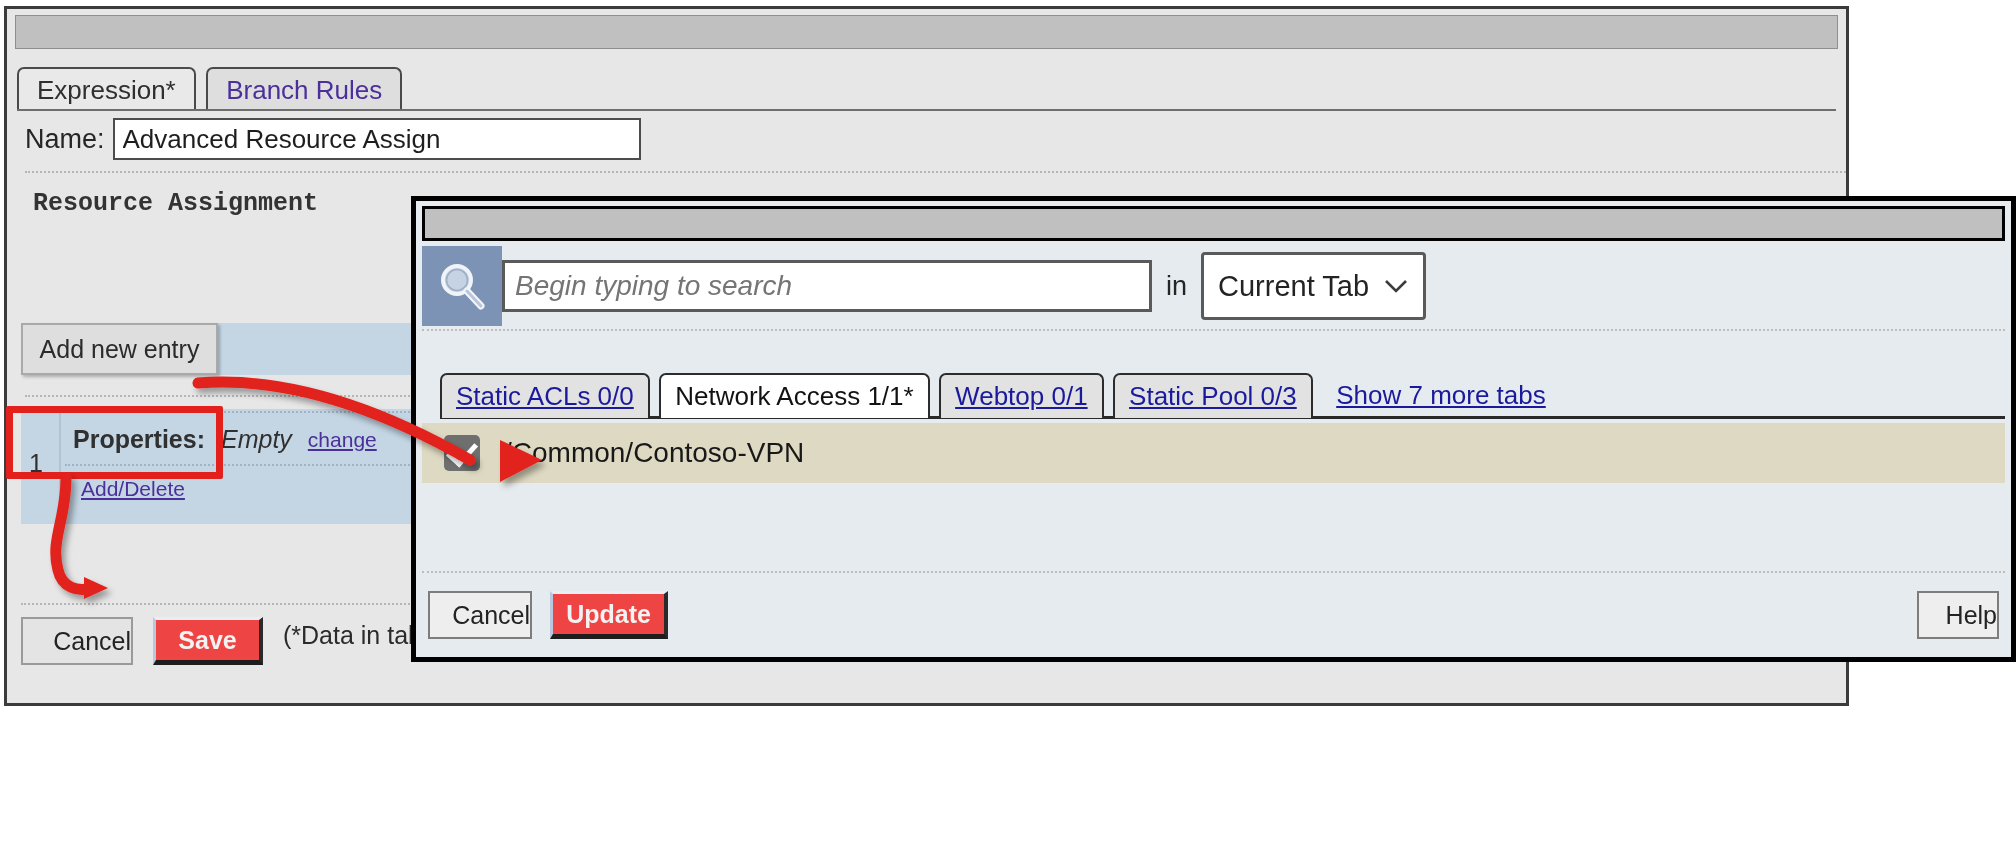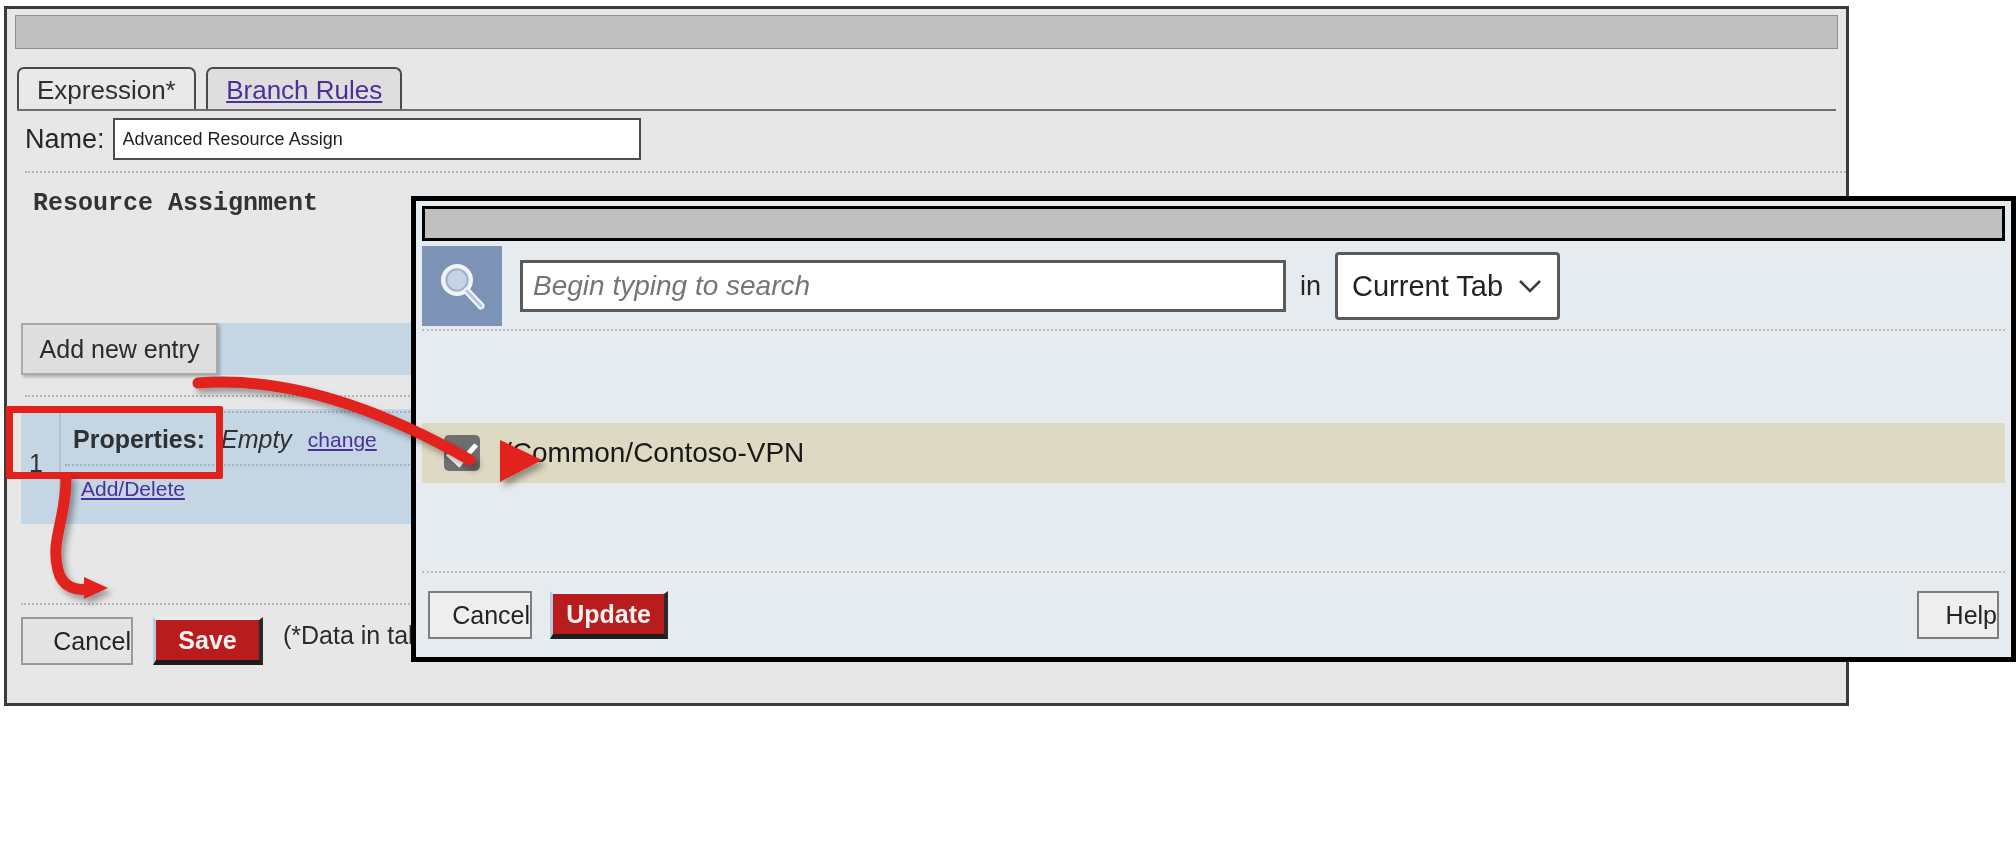--- a/index.html
+++ b/index.html
@@ -68,42 +68,41 @@
     color: #2f2f2f;
     vertical-align: bottom;
     margin-right: 6px;
   }
   .ltab.active {
     background: #e9e9e9;
     z-index: 3;
   }
   .ltab.linked span {
     color: #4b2f9b;
-    text-decoration: underline;
     text-align: center;
   }
 
   .left-body { position: absolute; left: 0; right: 0; top: 100px; bottom: 0; }
 
   .name-row {
     position: absolute;
     left: 18px;
     top: 8px;
     height: 44px;
     display: flex;
     align-items: center;
   }
   .name-label { font-size: 27px; color: #262626; margin-right: 8px; }
   .name-input {
     width: 528px;
     height: 42px;
     box-sizing: border-box;
     border: 2px solid #4c4c4c;
     background: #ffffff;
-    font-size: 18px;
+    font-size: 26px;
     color: #1e1e1e;
     padding: 0 8px;
     line-height: 38px;
     font-family: "Liberation Sans", sans-serif;
   }
 
   .dotted-sep {
     position: absolute;
     left: 18px;
     right: 0px;
@@ -166,21 +165,21 @@
   .btn-flat {
     box-sizing: border-box;
     background: #e4e4e4;
     border: 2px solid #9a9a9a;
     font-size: 25px;
     color: #232323;
     text-align: right;
   }
   .btn-blue {
     box-sizing: border-box;
-    background: #b91c1c;
+    background: #ef4444;
     border-top: 3px solid #e9eef6;
     border-left: 3px solid #b9c8de;
     border-right: 4px solid #2a2a2a;
     border-bottom: 5px solid #1d1d1d;
     font-size: 25px;
     font-weight: bold;
     color: #f2f2f2;
     text-align: center;
   }
   .note-text {
@@ -225,22 +224,22 @@
   .search-icon-box {
     width: 80px;
     height: 80px;
     background: #7d93b5;
     display: flex;
     align-items: center;
     justify-content: center;
     flex: none;
   }
   .search-input {
-    margin-left: 18px;
-    width: 766px;
+    margin-left: 0;
+    width: 650px;
     height: 52px;
     box-sizing: border-box;
     background: #ffffff;
     border: 3px solid #5a5a5a;
     font-size: 28px;
     font-style: italic;
     color: #1c1c1c;
     padding: 0 10px;
     line-height: 46px;
     font-family: "Liberation Sans", sans-serif;
@@ -449,20 +448,36 @@
       <div class="select-box">
         <span>Current Tab</span>
         <svg width="26" height="16" viewBox="0 0 26 16" aria-hidden="true">
           <polyline points="3,3 13,13 23,3" fill="none" stroke="#3c3c3c" stroke-width="2.6"></polyline>
         </svg>
       </div>
     </div>
 
     <div class="rdiv" style="top:128px;"></div>
 
+    <div id="right-tabstrip">
+      <div class="tabline"></div>
+      <div class="rtab">
+        <span>Static ACLs 0/0</span>
+      </div>
+      <div class="rtab active">
+        <span>Network Access 1/1*</span>
+      </div>
+      <div class="rtab">
+        <span>Webtop 0/1</span>
+      </div>
+      <div class="rtab">
+        <span>Static Pool 0/3</span>
+      </div>
+      <a class="show-more" href="#">Show 7 more tabs</a>
+    </div>
 
     <div id="result-row">
       <div class="cbox">
         <div class="tick"></div>
       </div>
       <span class="result-label">/Common/Contoso-VPN</span>
     </div>
 
     <div class="rdiv" style="top:370px;"></div>
 

